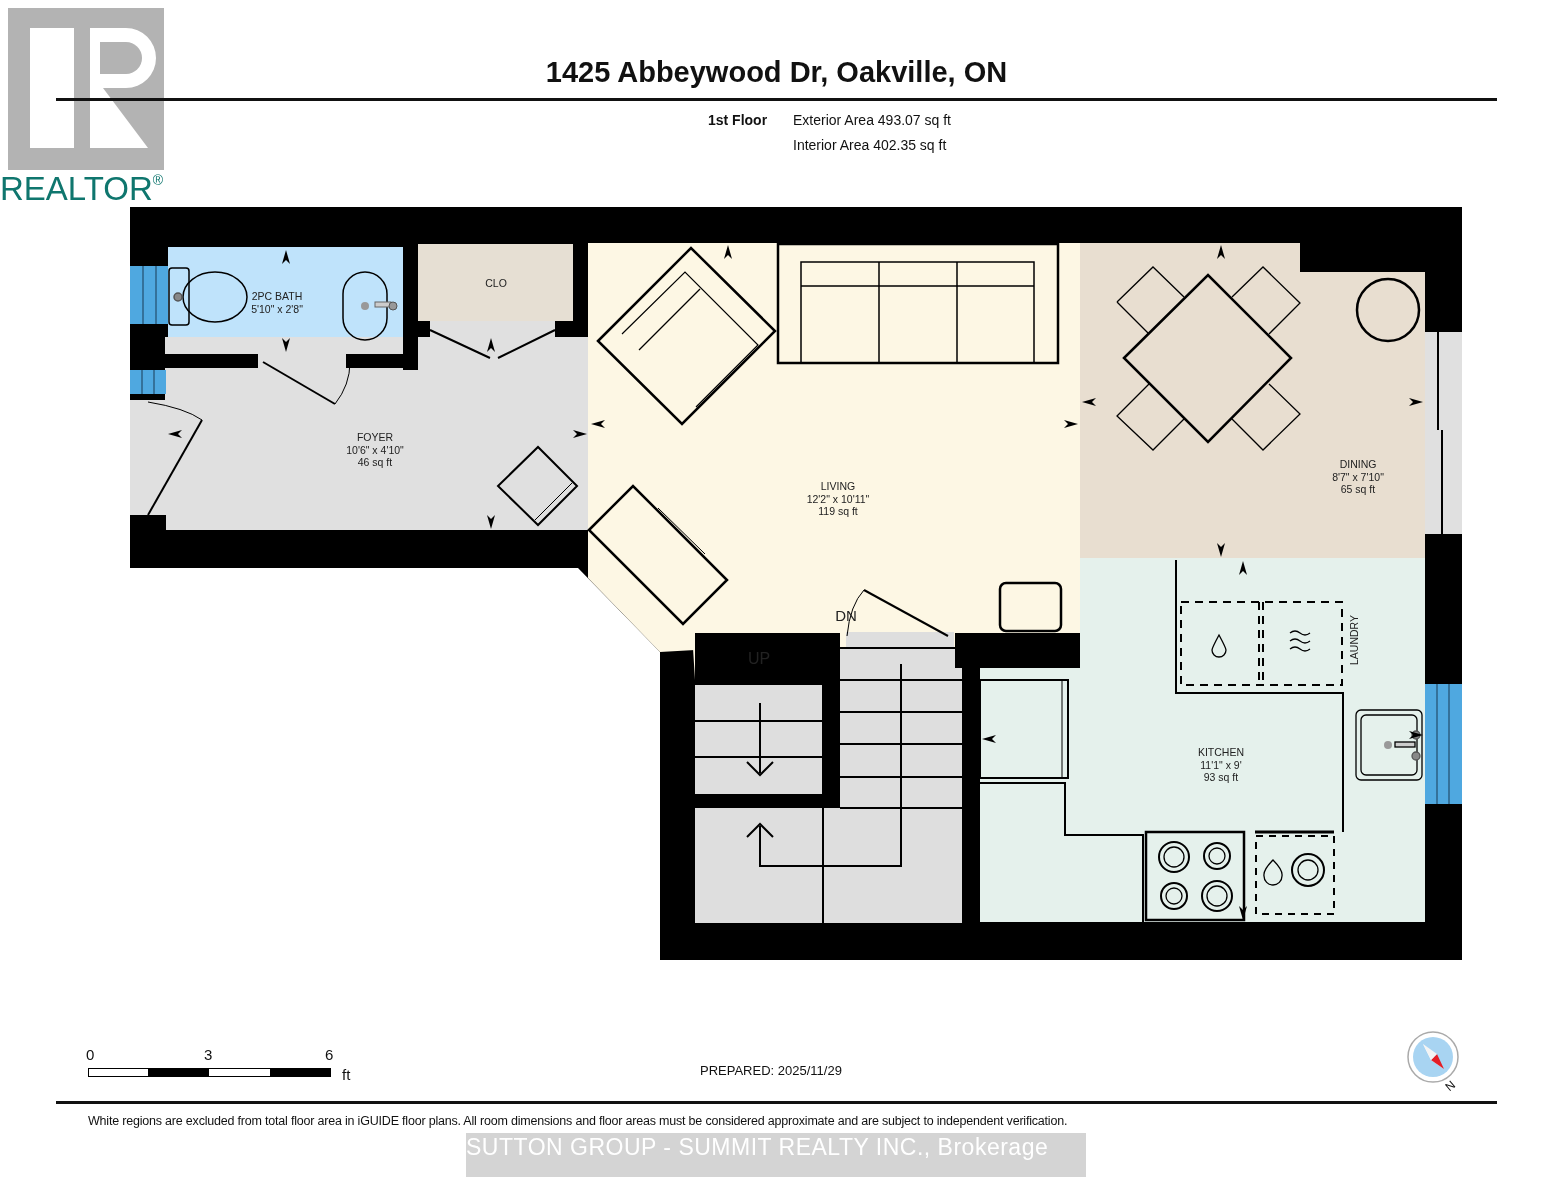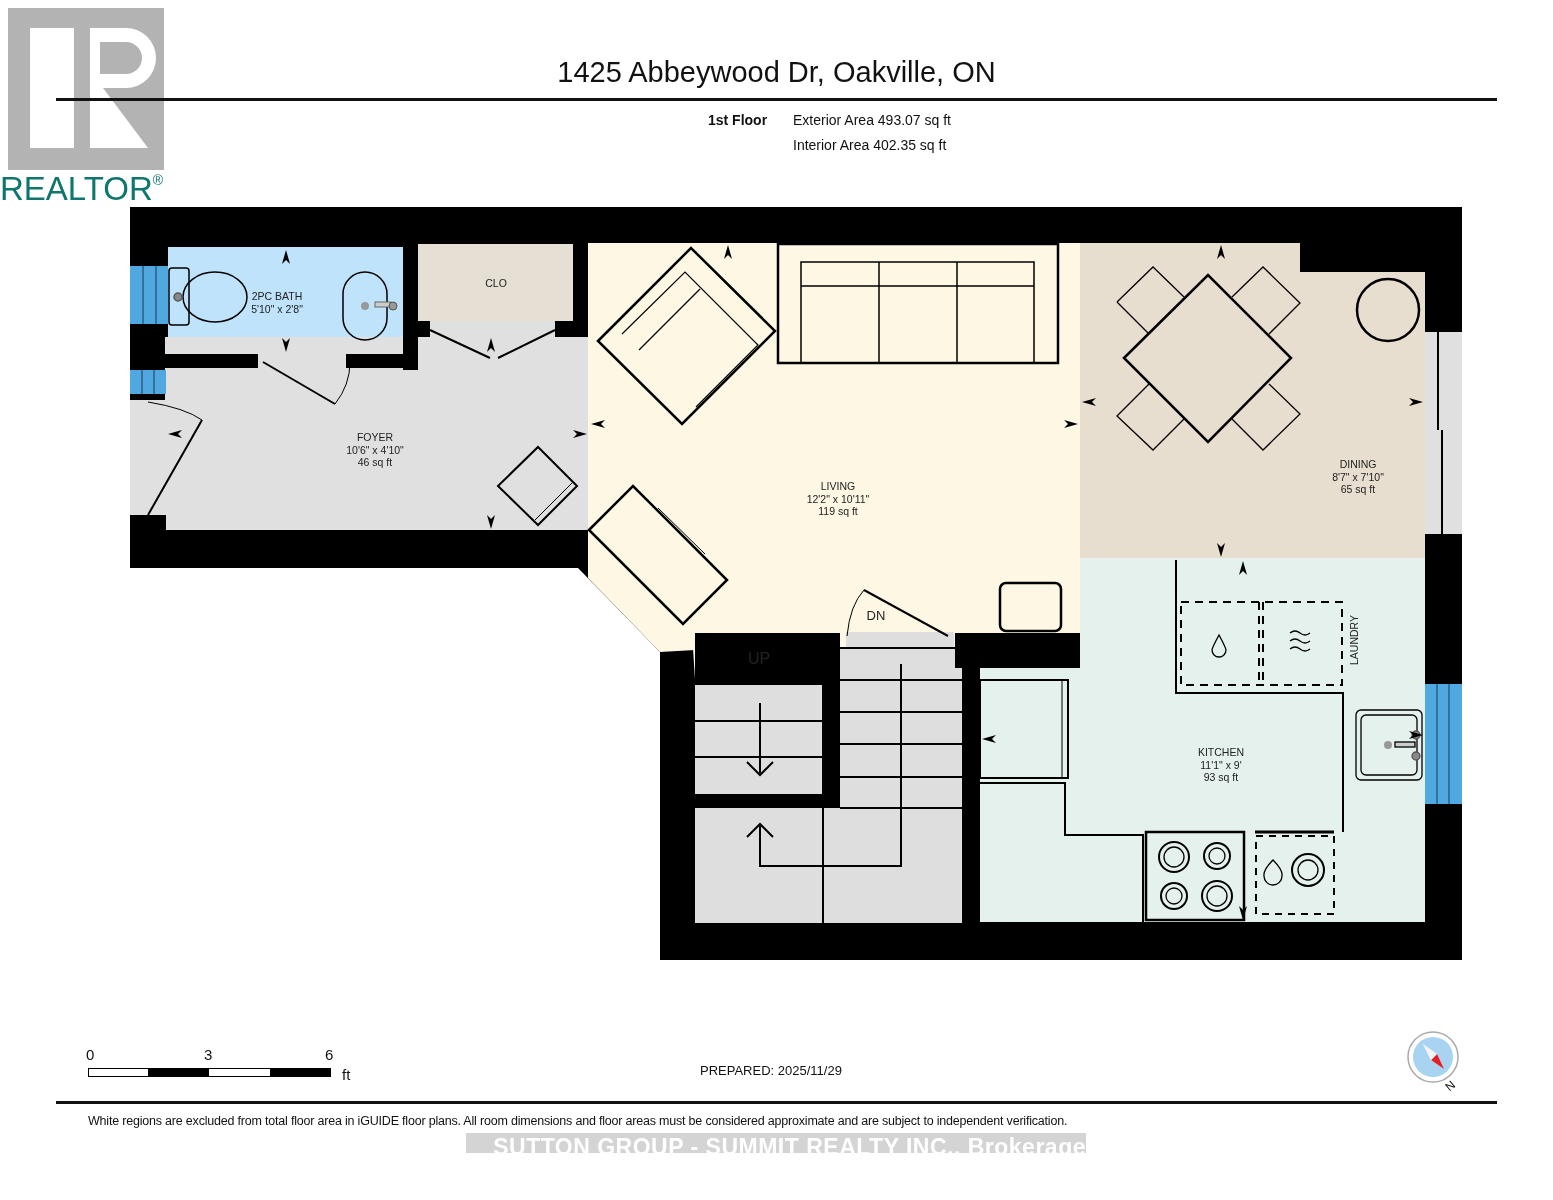--- a/index.html
+++ b/index.html
@@ -1,32 +1,32 @@
 <!DOCTYPE html>
 <html><head>
 <meta charset="utf-8">
 <style>
   html, body { margin:0; padding:0; background:#ffffff; }
   body { width:1553px; height:1200px; position:relative; overflow:hidden; font-family:"Liberation Sans", sans-serif; color:#111; }
   .abs { position:absolute; }
   .logo { left:8px; top:8px; width:156px; height:162px; background:#b3b3b3; }
   .logo-text { left:0; top:170px; font-size:33px; color:#0f766e; letter-spacing:0px; }
   .logo-text sup { font-size:14px; vertical-align:top; position:relative; top:2px; }
-  .title { left:0; width:1553px; top:56px; text-align:center; font-size:29px; font-weight:normal; }
+  .title { left:0; width:1553px; top:56px; text-align:center; font-size:29px; font-weight:bold; }
   .title span { position:relative; left:0px; }
   .rule { left:56px; width:1441px; height:3px; background:#111; }
   .floor-label { left:708px; top:112px; font-size:14px; font-weight:bold; }
   .area-line { left:793px; font-size:14px; }
   .plan { left:0; top:0; width:1553px; height:1200px; }
   .room-text { position:absolute; font-size:10.5px; text-align:center; line-height:12.5px; color:#222; transform:translateX(-50%); white-space:nowrap; }
   .scale { left:88px; top:1046px; }
   .scale-label { position:absolute; font-size:15px; }
   .prepared { left:700px; top:1063px; font-size:13px; }
   .disclaimer { left:61px; top:1114px; font-size:12.5px; letter-spacing:-0.2px;margin-left:27px; }
-  .brokerage { left:466px; top:1133px; width:620px; height:20px; background:#d4d4d4; color:#ffffff; font-size:23px; text-align:right; line-height:28px; letter-spacing:0.5px;font-weight:bold; }
+  .brokerage { left:466px; top:1133px; width:620px; height:44px; background:#d4d4d4; color:#ffffff; font-size:23px; text-align:left; line-height:28px; letter-spacing:0.5px; }
 </style>
 </head>
 <body>
 
 <div class="abs logo">
   <svg width="156" height="162" viewBox="0 0 156 162">
     <rect x="22" y="20" width="44" height="120" fill="#ffffff"></rect>
     <path d="M82 20 H118 A30 30 0 0 1 118 80 H95 L140 140 H82 Z" fill="#ffffff"></path>
     <path d="M92 34 H118 A16 16 0 0 1 118 66 H92 Z" fill="#b3b3b3"></path>
   </svg>
@@ -268,21 +268,21 @@
   <div>8'7" x 7'10"</div>
   <div>65 sq ft</div>
 </div>
 <div class="room-text" style="left:1221px; top:746px;">
   <div>KITCHEN</div>
   <div>11'1" x 9'</div>
   <div>93 sq ft</div>
 </div>
 <div class="room-text" style="left:1354px; top:640px; transform:translate(-50%,-50%) rotate(-90deg);">LAUNDRY</div>
 <div class="room-text" style="left:759px; top:653px; font-size:16px;">UP</div>
-<div class="room-text" style="left:876px; top:610px; font-size:13px;">DN</div>
+<div class="room-text" style="left:846px; top:610px; font-size:15px;">DN</div>
 
 <div class="abs scale">
   <span class="scale-label" style="left:-2px; top:0;">0</span>
   <span class="scale-label" style="left:116px; top:0;">3</span>
   <span class="scale-label" style="left:237px; top:0;">6</span>
   <svg class="abs" style="left:0; top:22px;" width="244" height="10">
     <rect x="0.5" y="0.5" width="242" height="8" fill="#fff" stroke="#000"></rect>
     <rect x="60" y="0.5" width="61" height="8" fill="#000"></rect>
     <rect x="182" y="0.5" width="61" height="8" fill="#000"></rect>
   </svg>

